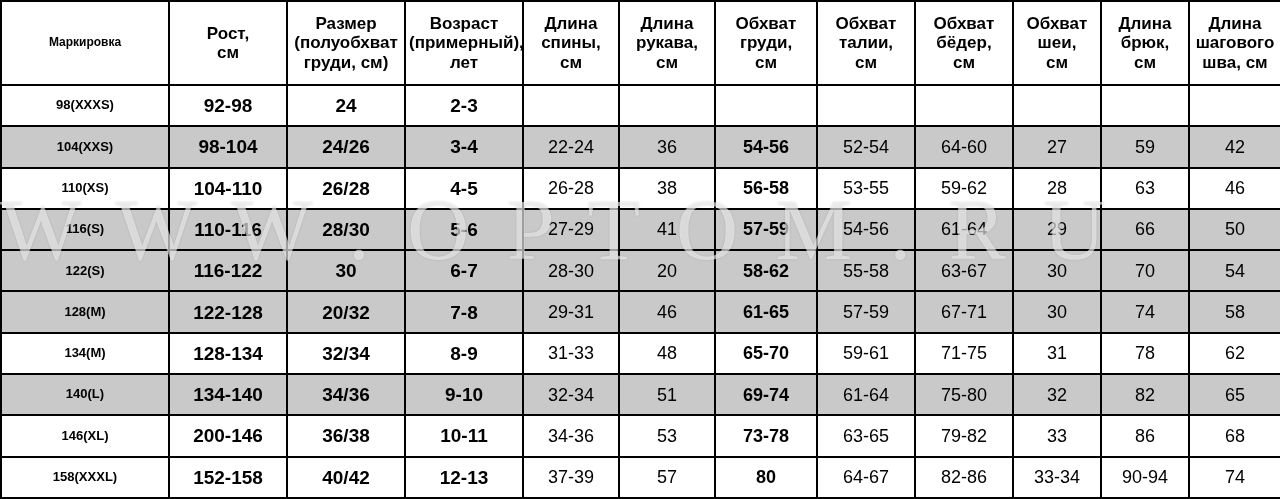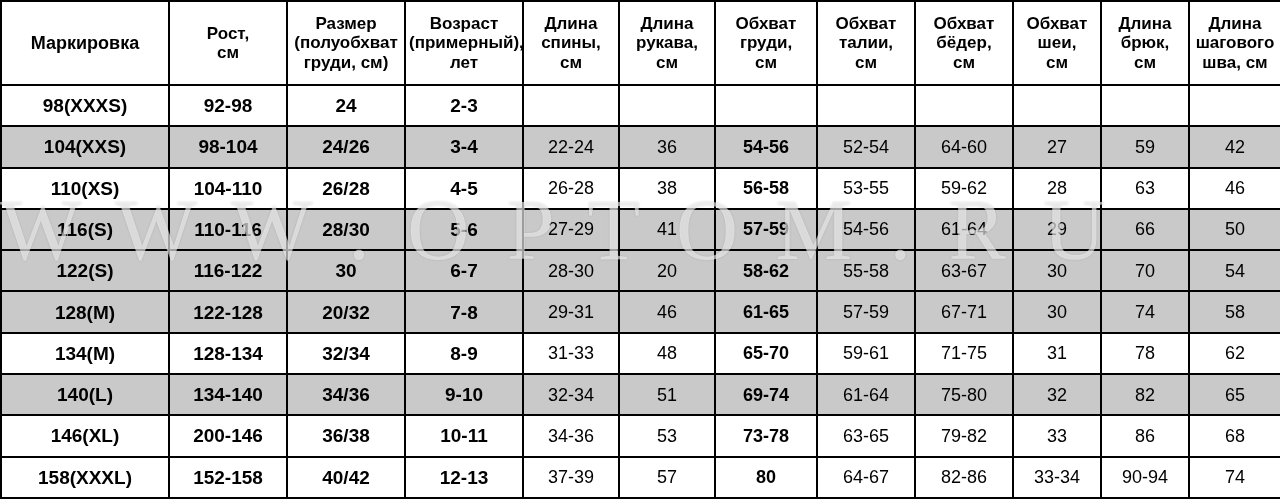--- a/index.html
+++ b/index.html
@@ -36,40 +36,40 @@
     line-height: 1.12;
     overflow: hidden;
   }
   thead th {
     font-weight: bold;
     font-size: 17px;
     background: #ffffff;
     height: 78px;
   }
   thead th.h-first {
-    font-size: 18px;
+    font-size: 12px;
   }
   tbody tr {
     height: 38px;
   }
   tbody tr.shaded td {
     background: #c9c9c9;
   }
   tbody tr.plain td {
     background: #ffffff;
   }
   tbody td.c-0,
   tbody td.c-1,
   tbody td.c-2,
   tbody td.c-3 {
     font-weight: bold;
     font-size: 19px;
   }
   tbody td.c-0 {
-    font-size: 19px;
+    font-size: 13px;
     margin-left: 40px;
   }
   tbody td.c-6 {
     font-weight: bold;
     font-size: 18px;
   }
   tbody td.c-4,
   tbody td.c-5,
   tbody td.c-7,
   tbody td.c-8,

